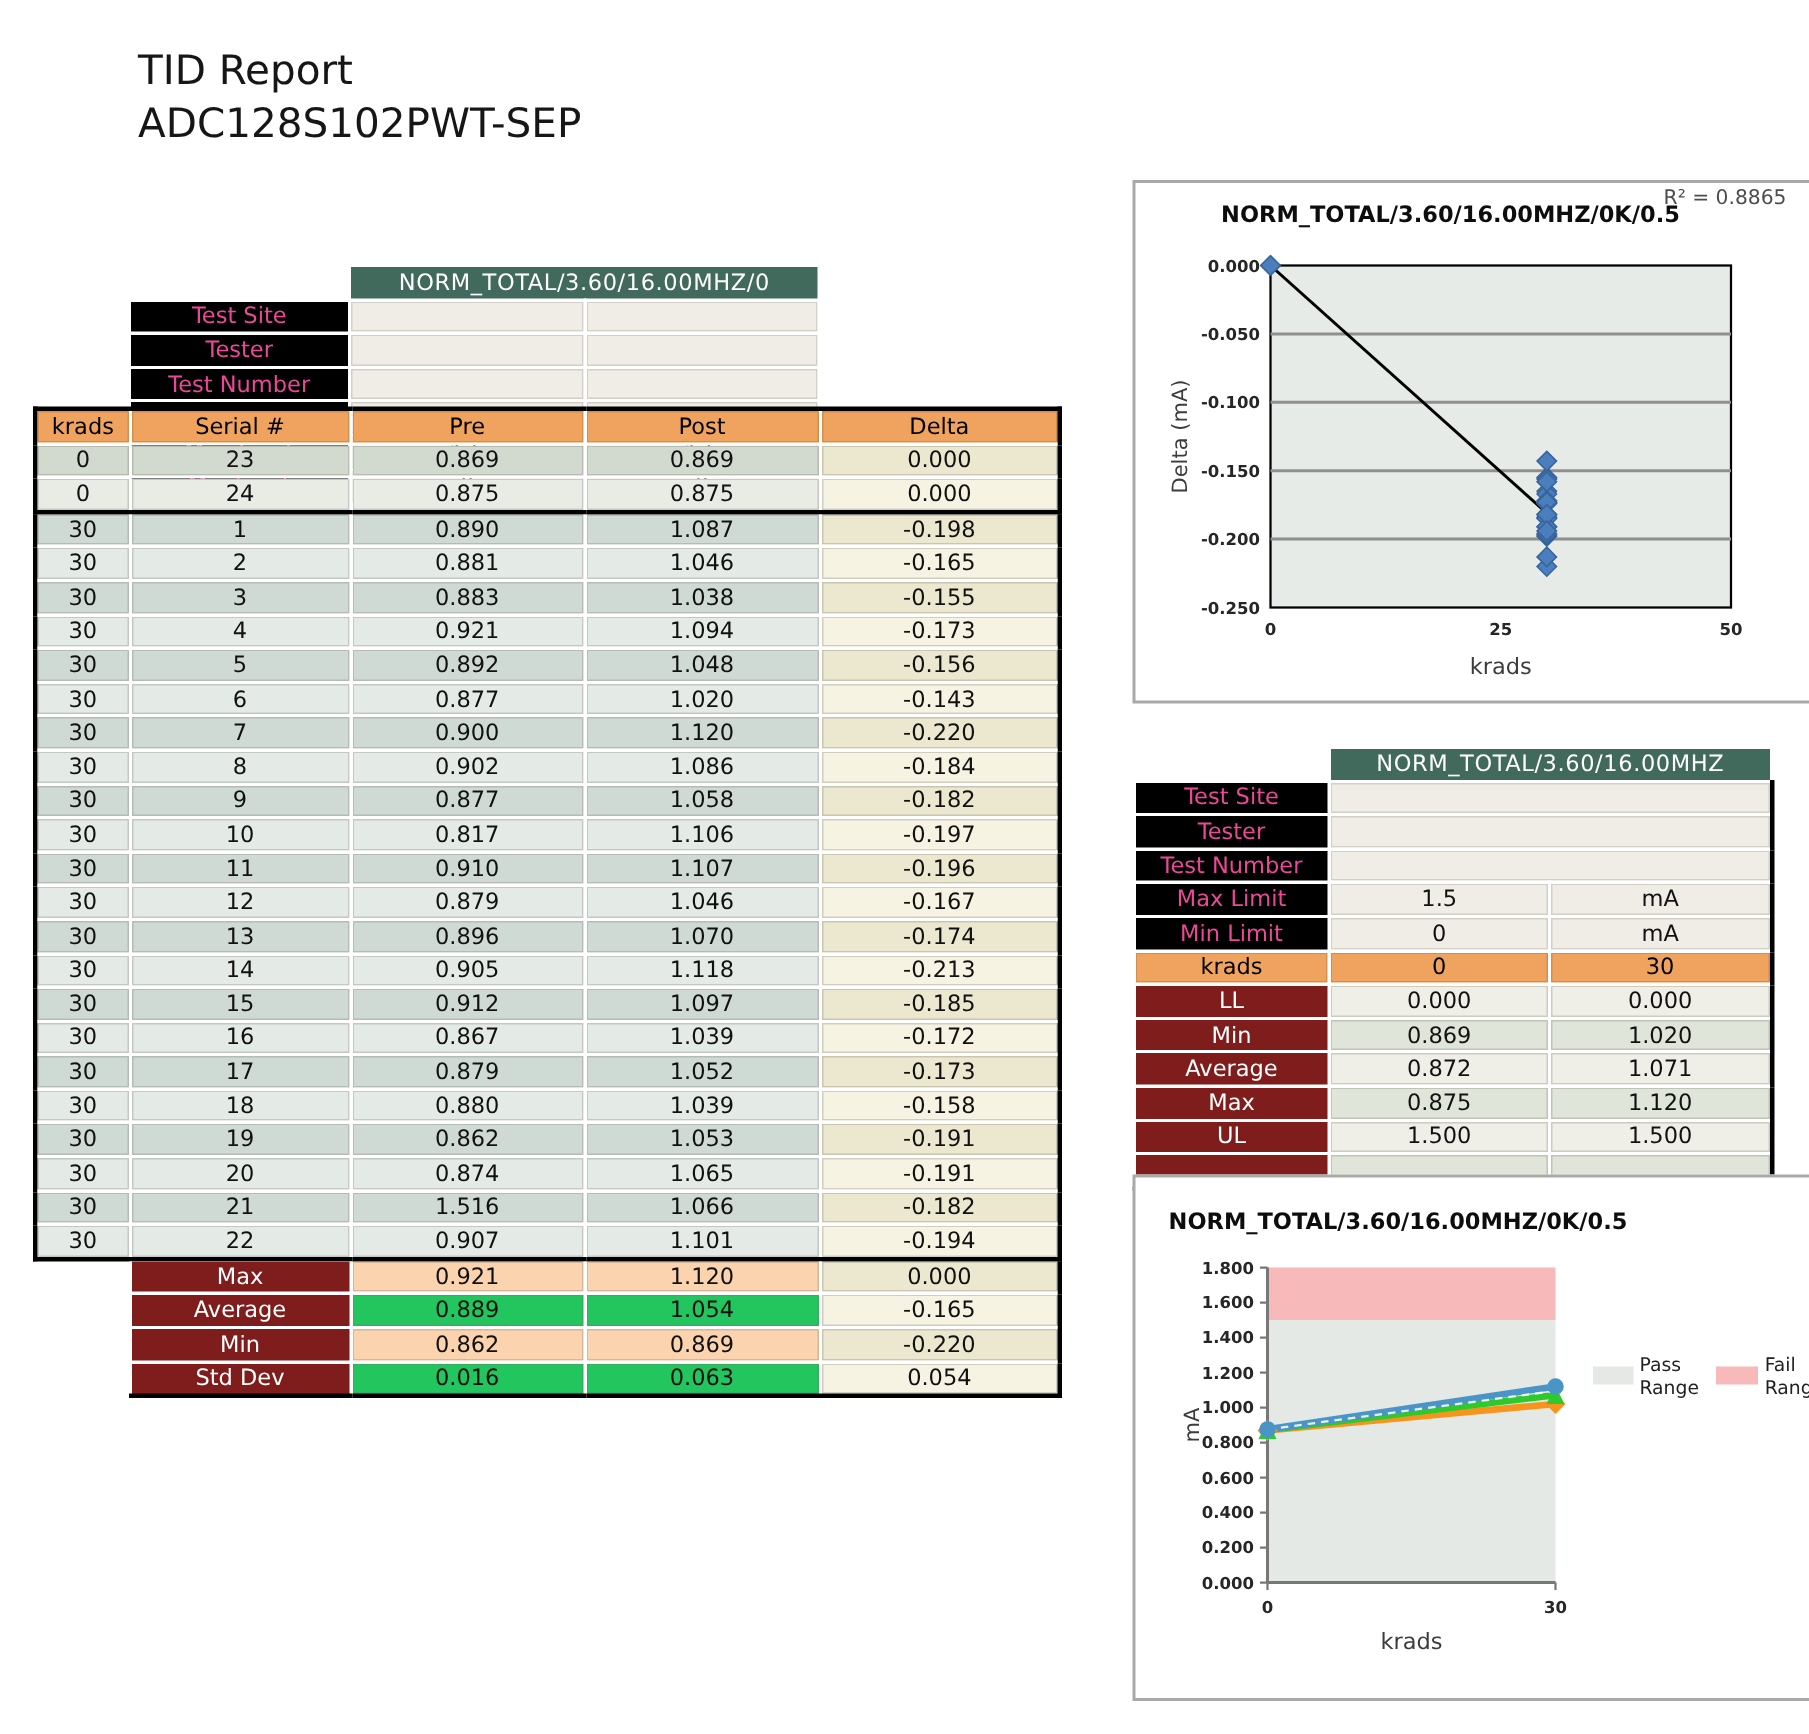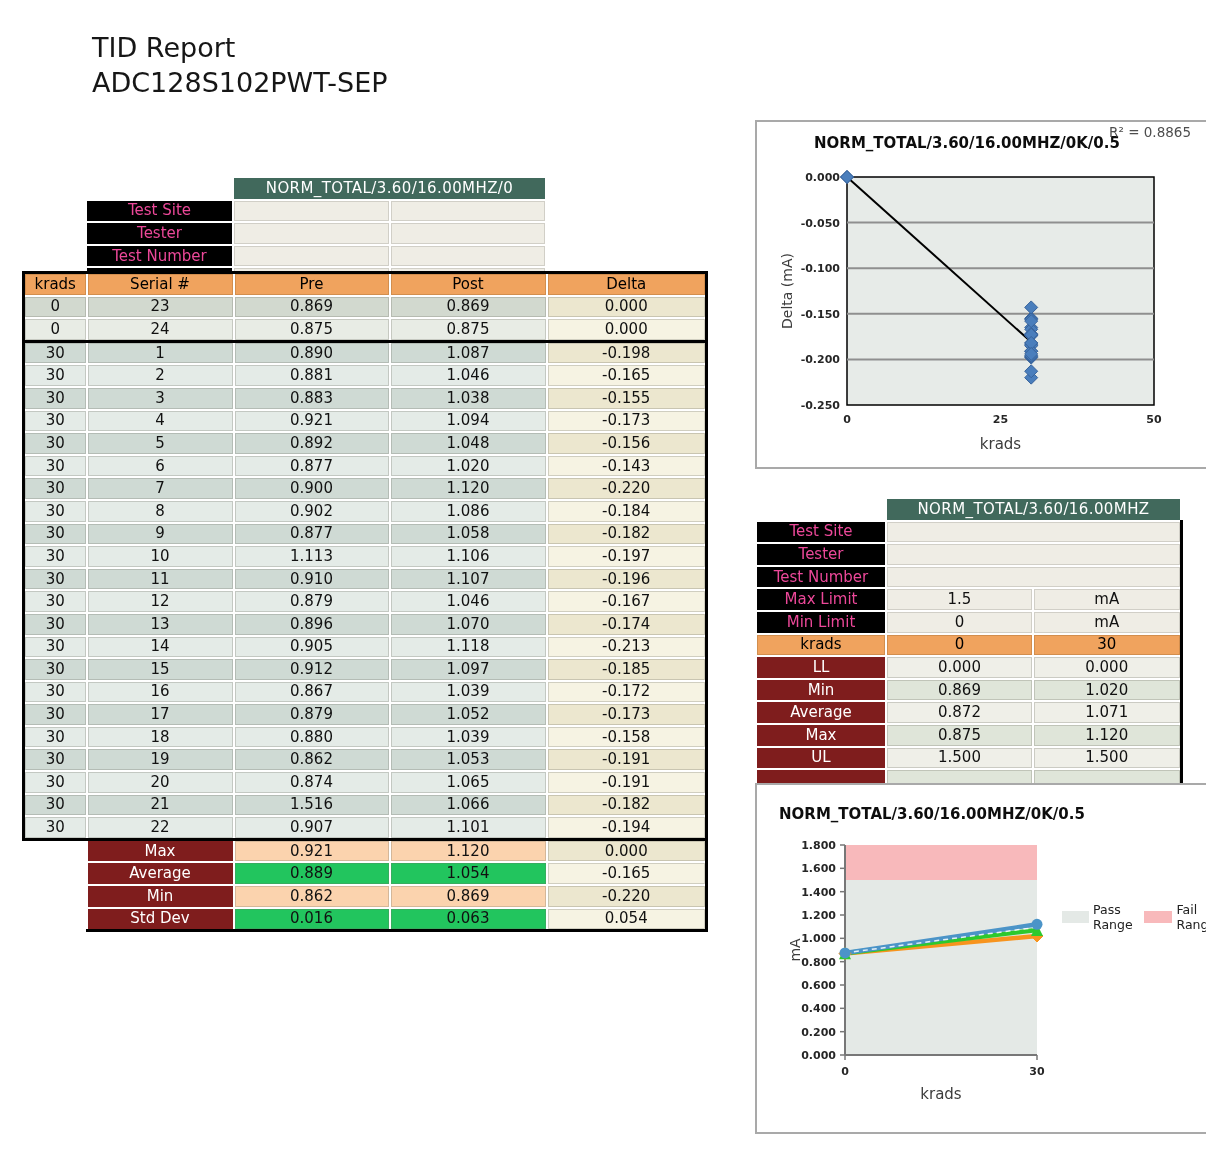--- a/index.html
+++ b/index.html
@@ -186,21 +186,21 @@
         <tr>
           <td class="t-dark shadow bl3">30</td>
           <td class="t-dark shadow">9</td>
           <td class="t-dark shadow">0.877</td>
           <td class="t-dark shadow">1.058</td>
           <td class="d-dark shadow br3">-0.182</td>
         </tr>
         <tr>
           <td class="t-light shadow bl3">30</td>
           <td class="t-light shadow">10</td>
-          <td class="t-light shadow">1.113</td>
+          <td class="t-light shadow">0.817</td>
           <td class="t-light shadow">1.106</td>
           <td class="d-light shadow br3">-0.197</td>
         </tr>
         <tr>
           <td class="t-dark shadow bl3">30</td>
           <td class="t-dark shadow">11</td>
           <td class="t-dark shadow">0.910</td>
           <td class="t-dark shadow">1.107</td>
           <td class="d-dark shadow br3">-0.196</td>
         </tr>

